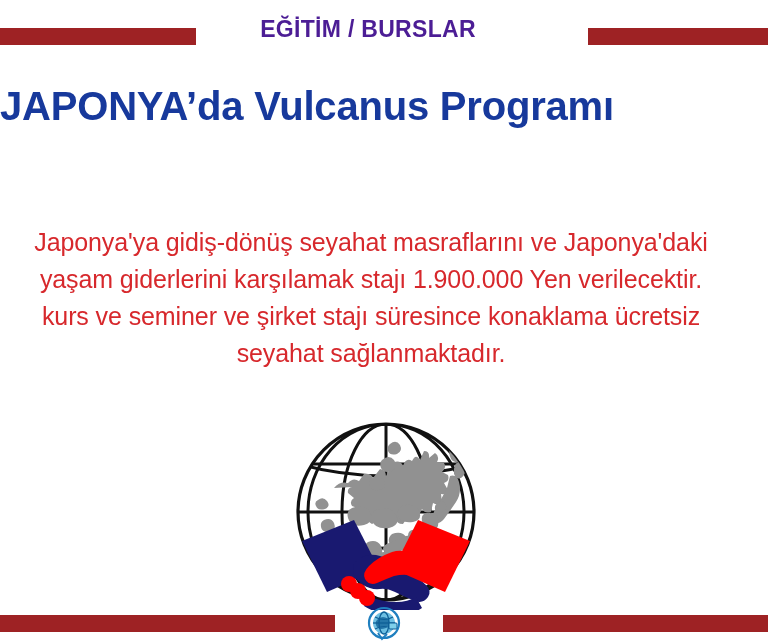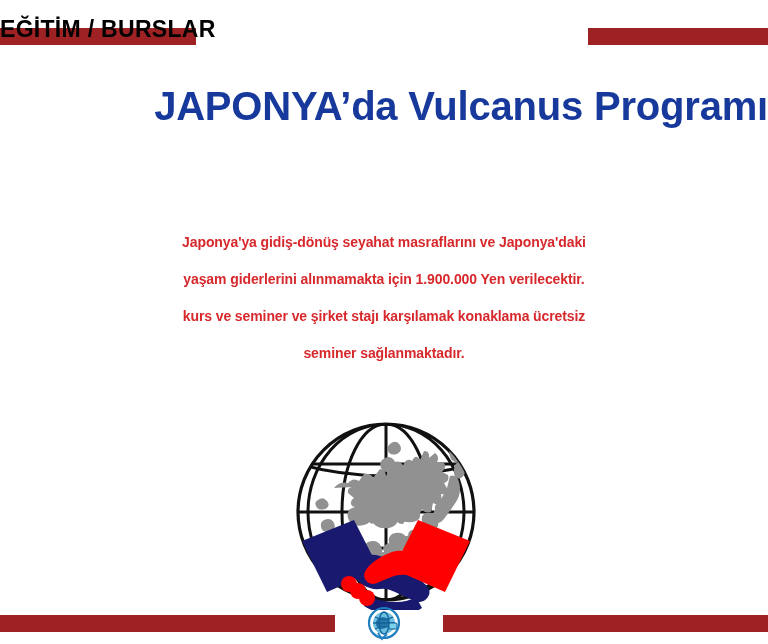--- a/index.html
+++ b/index.html
@@ -37,56 +37,56 @@
     top: 28px;
     width: 180px;
     height: 17px;
     background: #9e2224;
   }
   .kicker {
     position: absolute;
     left: 0;
     top: 16px;
     width: 736px;
-    text-align: left;
-    color: #000000;
+    text-align: center;
+    color: #4c1d95;
     font-size: 23px;
     font-weight: bold;
     letter-spacing: 0.3px;
     line-height: 1.15;
     font-family: "Liberation Sans Narrow", "Liberation Sans", sans-serif;
   }
 
   
   .title-block {
     position: absolute;
     left: 0;
     top: 76px;
     width: 768px;
-    text-align: right;
+    text-align: left;
     color: #17399c;
     font-weight: bold;
     font-size: 40px;
     line-height: 1.52;
     letter-spacing: -0.2px;
   }
   .title-line {
     display: block;
   }
 
   
   .body-block {
     position: absolute;
-    left: 24px;
+    left: 11px;
     top: 224px;
     width: 720px;
     text-align: center;
     color: #d7282c;
-    font-weight: bold;
-    font-size: 14px;
+    font-weight: normal;
+    font-size: 25px;
     line-height: 37px;
     letter-spacing: -0.1px;
   }
   .body-line {
     display: block;
     white-space: nowrap;
   }
 
   
   .emblem {
@@ -147,23 +147,23 @@
   <div class="rule-right"></div>
   <div class="kicker">EĞİTİM / BURSLAR</div>
 </div>
 
 <div class="title-block">
   <span class="title-line">JAPONYA’da Vulcanus Programı</span>
 </div>
 
 <div class="body-block">
   <span class="body-line">Japonya'ya gidiş-dönüş seyahat masraflarını ve Japonya'daki</span>
-  <span class="body-line">yaşam giderlerini alınmamakta için 1.900.000 Yen verilecektir.</span>
-  <span class="body-line">kurs ve seminer ve şirket stajı karşılamak konaklama ücretsiz</span>
-  <span class="body-line">seminer sağlanmaktadır.</span>
+  <span class="body-line">yaşam giderlerini karşılamak stajı 1.900.000 Yen verilecektir.</span>
+  <span class="body-line">kurs ve seminer ve şirket stajı süresince konaklama ücretsiz</span>
+  <span class="body-line">seyahat sağlanmaktadır.</span>
 </div>
 
 <div class="emblem">
   <svg viewBox="0 0 228 196" xmlns="http://www.w3.org/2000/svg">
     <defs>
       <clipPath id="globeClip">
         <circle cx="114" cy="98" r="88"></circle>
       </clipPath>
     </defs>
 

